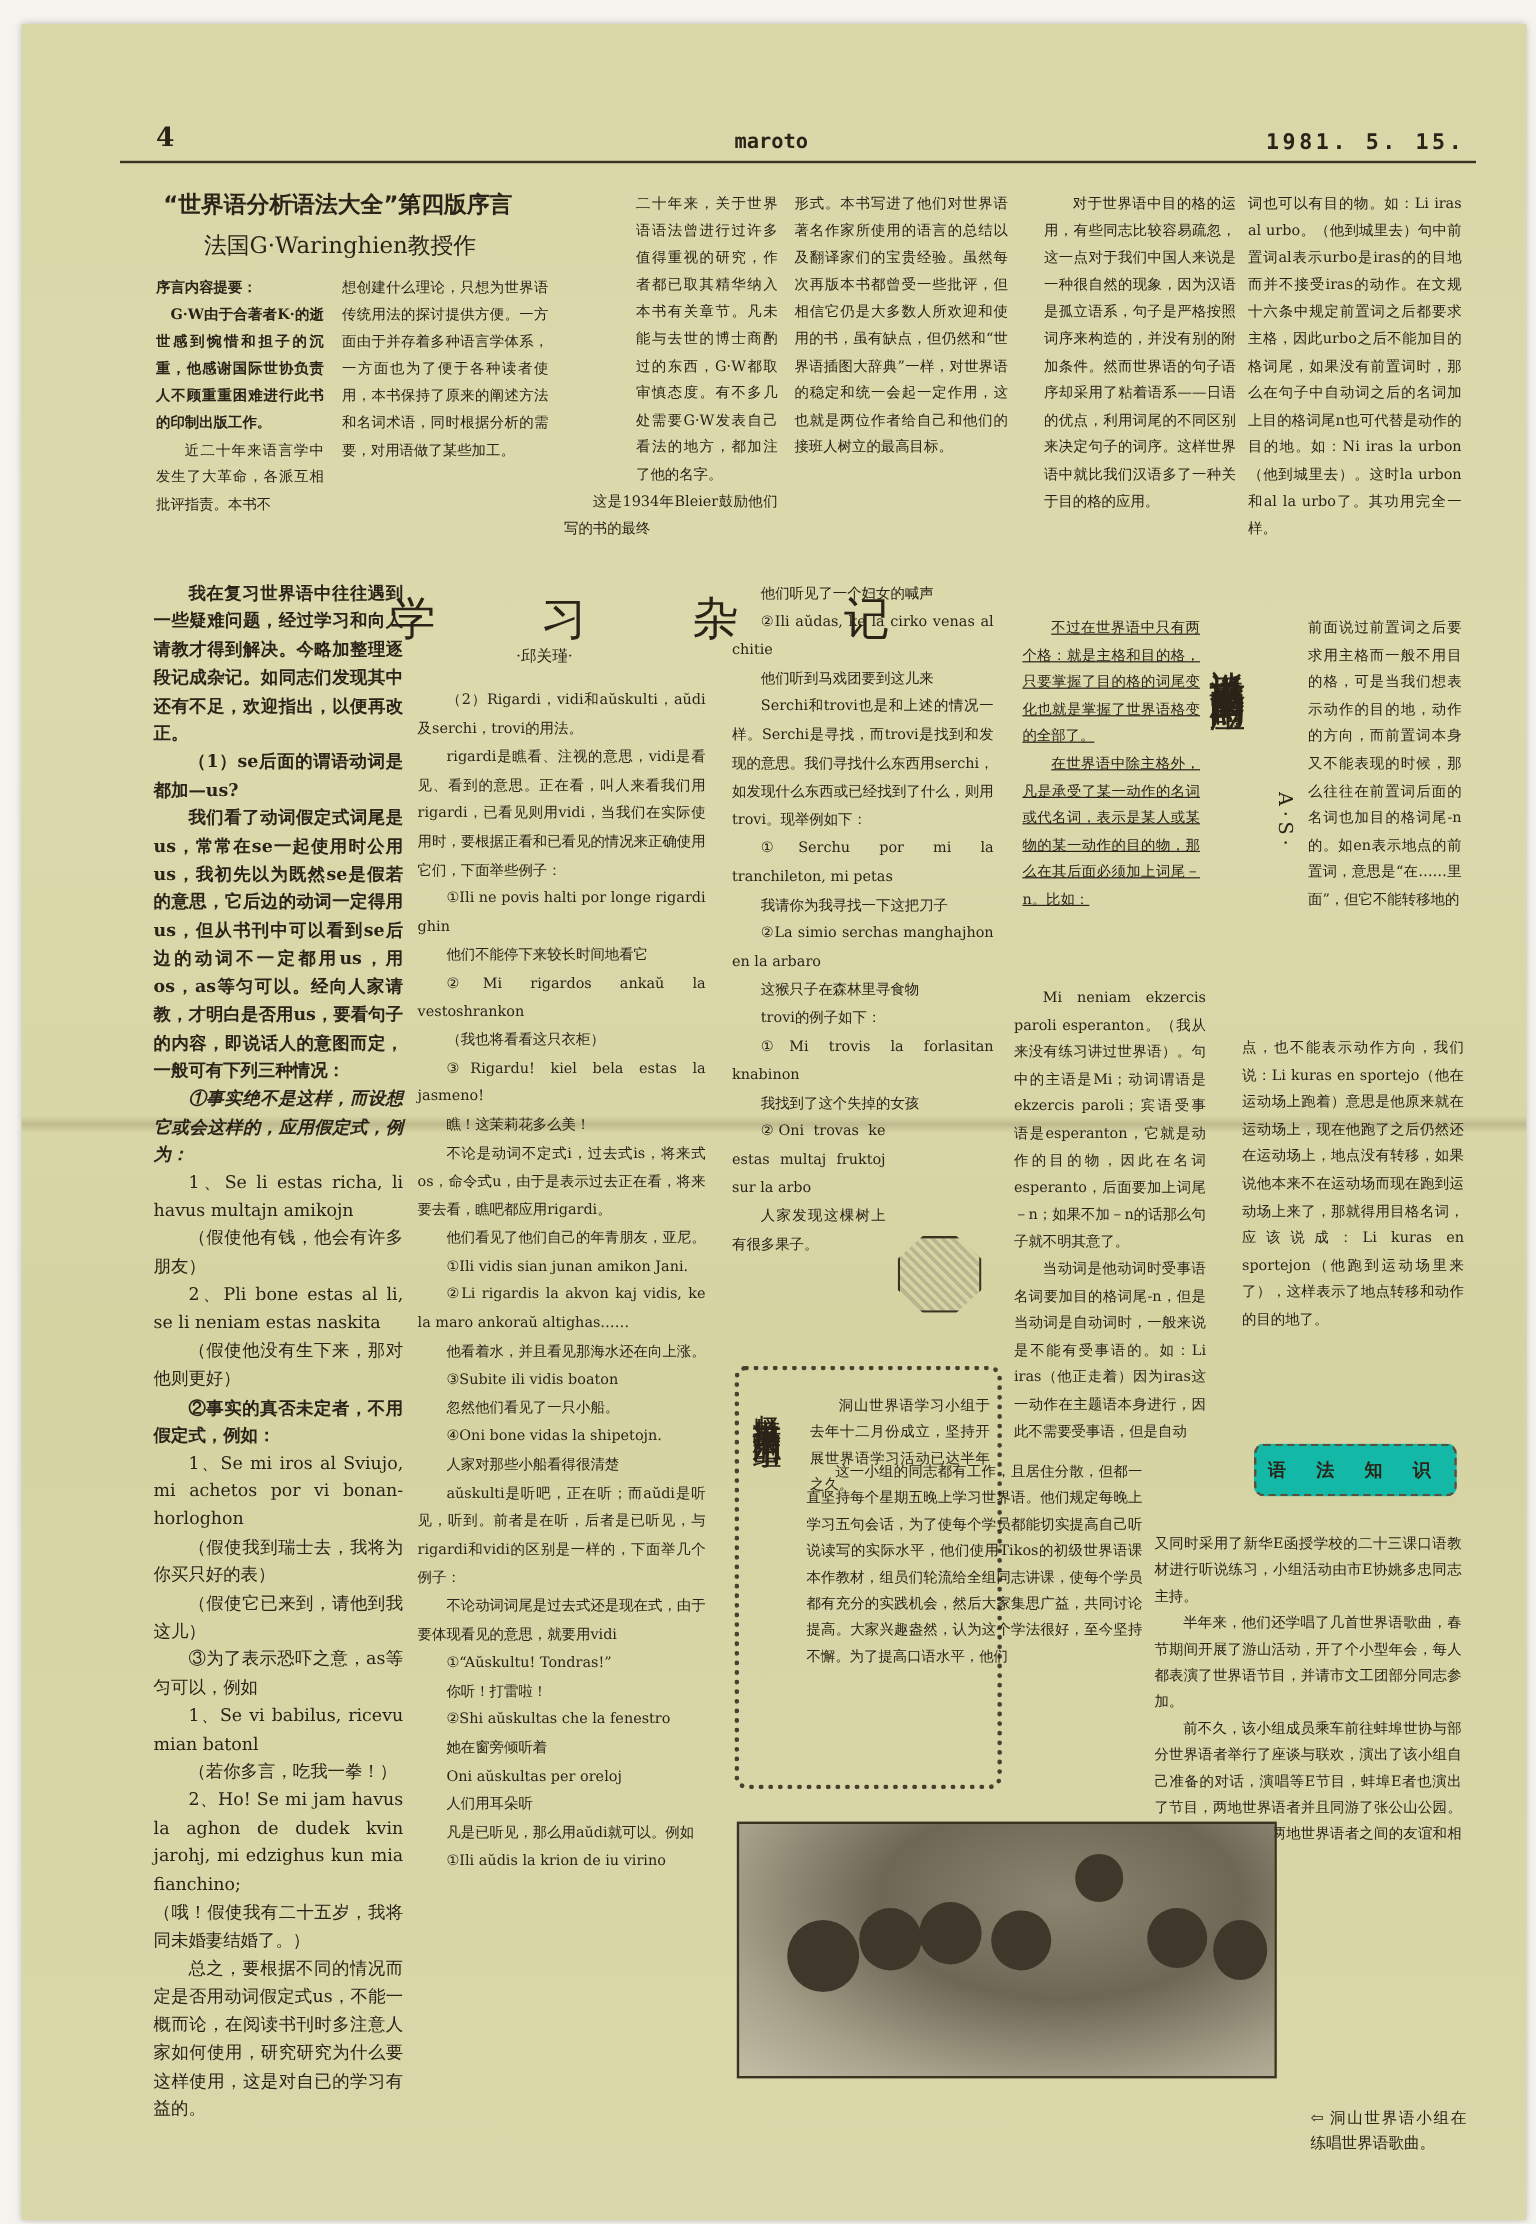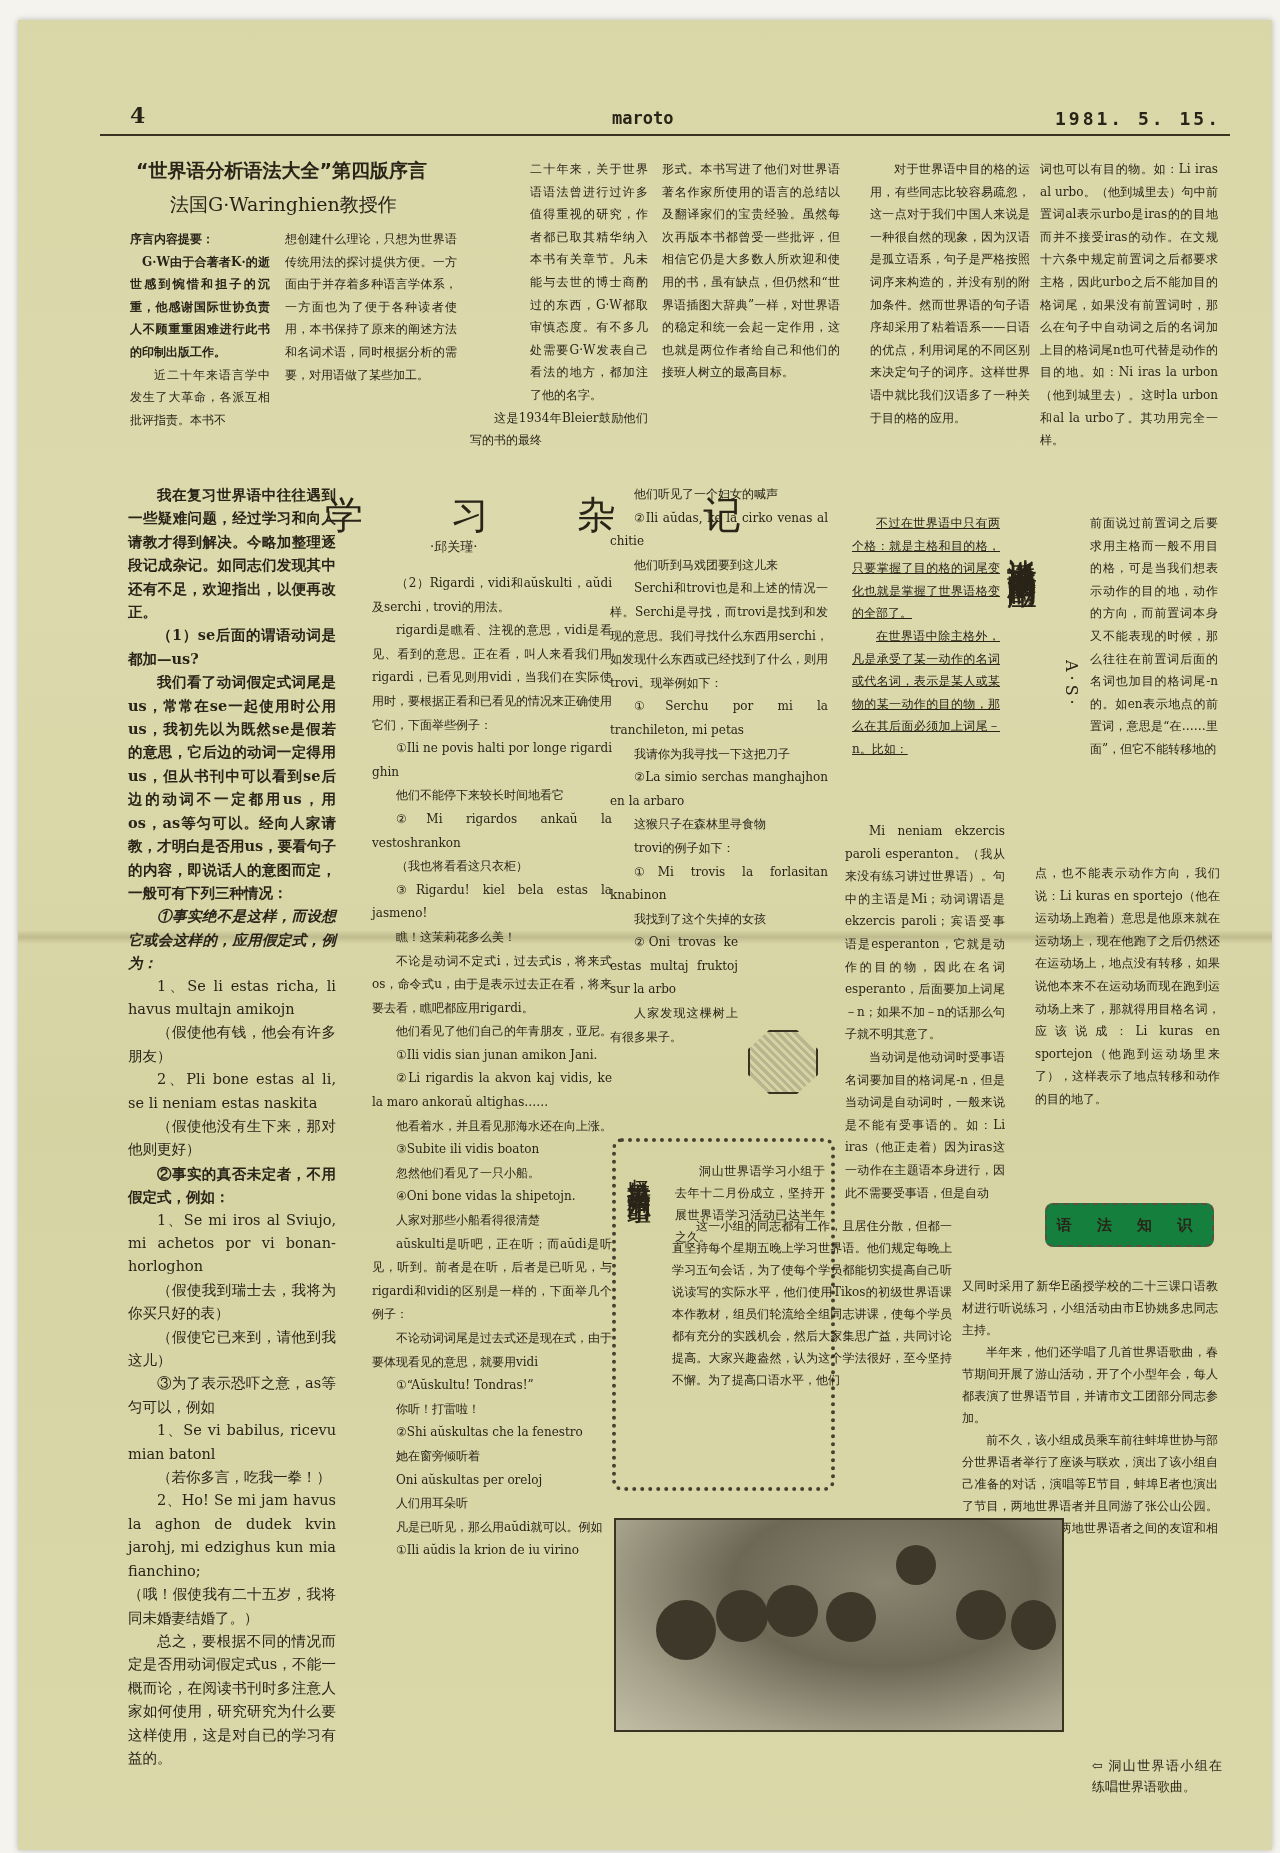--- a/index.html
+++ b/index.html
@@ -21,21 +21,21 @@
   .col p.in{text-indent:1em;}
   .col .b{font-weight:bold;}
   .art1-title{left:136px;top:158px;font-family:"DejaVu Sans",sans-serif;font-weight:bold;font-size:19px;}
   .art1-author{left:170px;top:192px;font-size:19px;}
   .title-big{left:325px;top:490px;font-size:38px;letter-spacing:38px;font-family:"DejaVu Serif",serif;}
   .byline{left:430px;top:538px;font-size:13px;}
   .vtitle{writing-mode:vertical-rl;font-family:"DejaVu Sans",sans-serif;font-size:30px;line-height:34px;letter-spacing:2px;}
   .vtitle-small{writing-mode:vertical-rl;font-size:16px;letter-spacing:4px;}
   .box-border{border:4px dotted #4a4030;border-radius:10px;}
   .badge{left:1045px;top:1203px;width:165px;height:40px;display:flex;align-items:center;justify-content:center;
-         background:#15803d;border:2px dashed #5a5040;border-radius:8px;font-weight:bold;letter-spacing:10px;font-size:15px;}
+         background:#14b8a6;border:2px dashed #5a5040;border-radius:8px;font-weight:bold;letter-spacing:10px;font-size:15px;}
   .photo{left:614px;top:1518px;width:446px;height:210px;border:2px solid #3a3322;
          background:radial-gradient(ellipse at 60% 30%,#8a8570 0%,#6d6856 40%,#a6a18a 75%,#c2bea6 100%);}
   .photo .p{position:absolute;border-radius:50%;background:#3d382a;}
   .stamp{left:748px;top:1030px;width:66px;height:60px;border:2px solid #3a3322;
          clip-path:polygon(30% 0,70% 0,100% 30%,100% 70%,70% 100%,30% 100%,0 70%,0 30%);
          background:repeating-linear-gradient(45deg,#b9b591 0 3px,#d6d3a3 3px 6px);}
 </style>
 </head>
 <body>
 
@@ -82,21 +82,21 @@
   <p>（假使我到瑞士去，我将为你买只好的表）</p>
   <p>（假使它已来到，请他到我这儿）</p>
   <p>③为了表示恐吓之意，as等匀可以，例如</p>
   <p>1、Se vi babilus, ricevu mian batonl</p>
   <p>（若你多言，吃我一拳！）</p>
   <p>2、Ho! Se mi jam havus la aghon de dudek kvin jarohj, mi edzighus kun mia fianchino;</p>
   <p class="ni">（哦！假使我有二十五岁，我将同未婚妻结婚了。）</p>
   <p>总之，要根据不同的情况而定是否用动词假定式us，不能一概而论，在阅读书刊时多注意人家如何使用，研究研究为什么要这样使用，这是对自已的学习有益的。</p>
 </div>
 
-<div class="col" style="left:348px;top:572px;width:240px;line-height:23.6px;margin-left:24px;">
+<div class="col" style="left:348px;top:572px;width:240px;line-height:23.6px;">
   <p>（2）Rigardi，vidi和aŭskulti，aŭdi及serchi，trovi的用法。</p>
   <p>rigardi是瞧看、注视的意思，vidi是看见、看到的意思。正在看，叫人来看我们用rigardi，已看见则用vidi，当我们在实际使用时，要根据正看和已看见的情况来正确使用它们，下面举些例子：</p>
   <p>①Ili ne povis halti por longe rigardi ghin</p>
   <p>他们不能停下来较长时间地看它</p>
   <p>②Mi rigardos ankaŭ la vestoshrankon</p>
   <p>（我也将看看这只衣柜）</p>
   <p>③Rigardu! kiel bela estas la jasmeno!</p>
   <p>瞧！这茉莉花多么美！</p>
   <p>不论是动词不定式i，过去式is，将来式os，命令式u，由于是表示过去正在看，将来要去看，瞧吧都应用rigardi。</p>
   <p>他们看见了他们自己的年青朋友，亚尼。</p>

